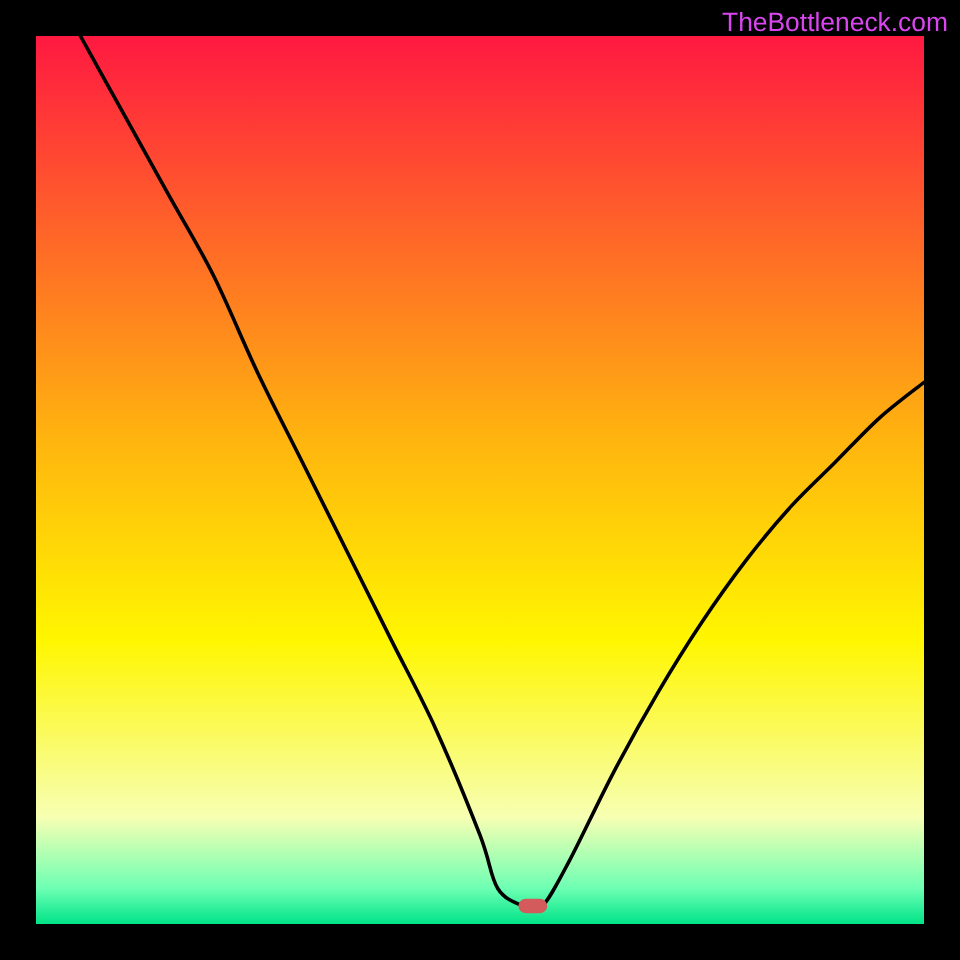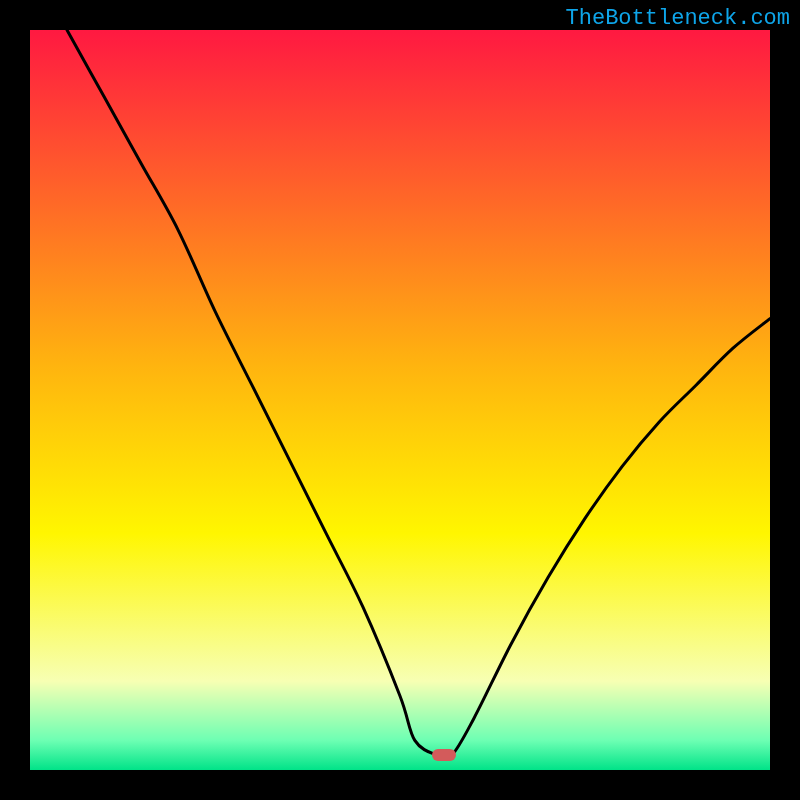--- a/index.html
+++ b/index.html
@@ -8,22 +8,22 @@
     width: 800px;
     height: 800px;
     background: #000;
     position: relative;
     overflow: hidden;
   }
   .watermark {
     position: absolute;
     top: 6px;
     right: 10px;
-    color: #0ea5e9;
-    font-family: Liberation Mono, monospace;
+    color: #d946ef;
+    font-family: Liberation Sans, sans-serif;
     font-size: 22px;
     z-index: 10;
   }
   .plot {
     position: absolute;
     top: 30px;
     left: 30px;
     width: 740px;
     height: 740px;
     z-index: 1;

